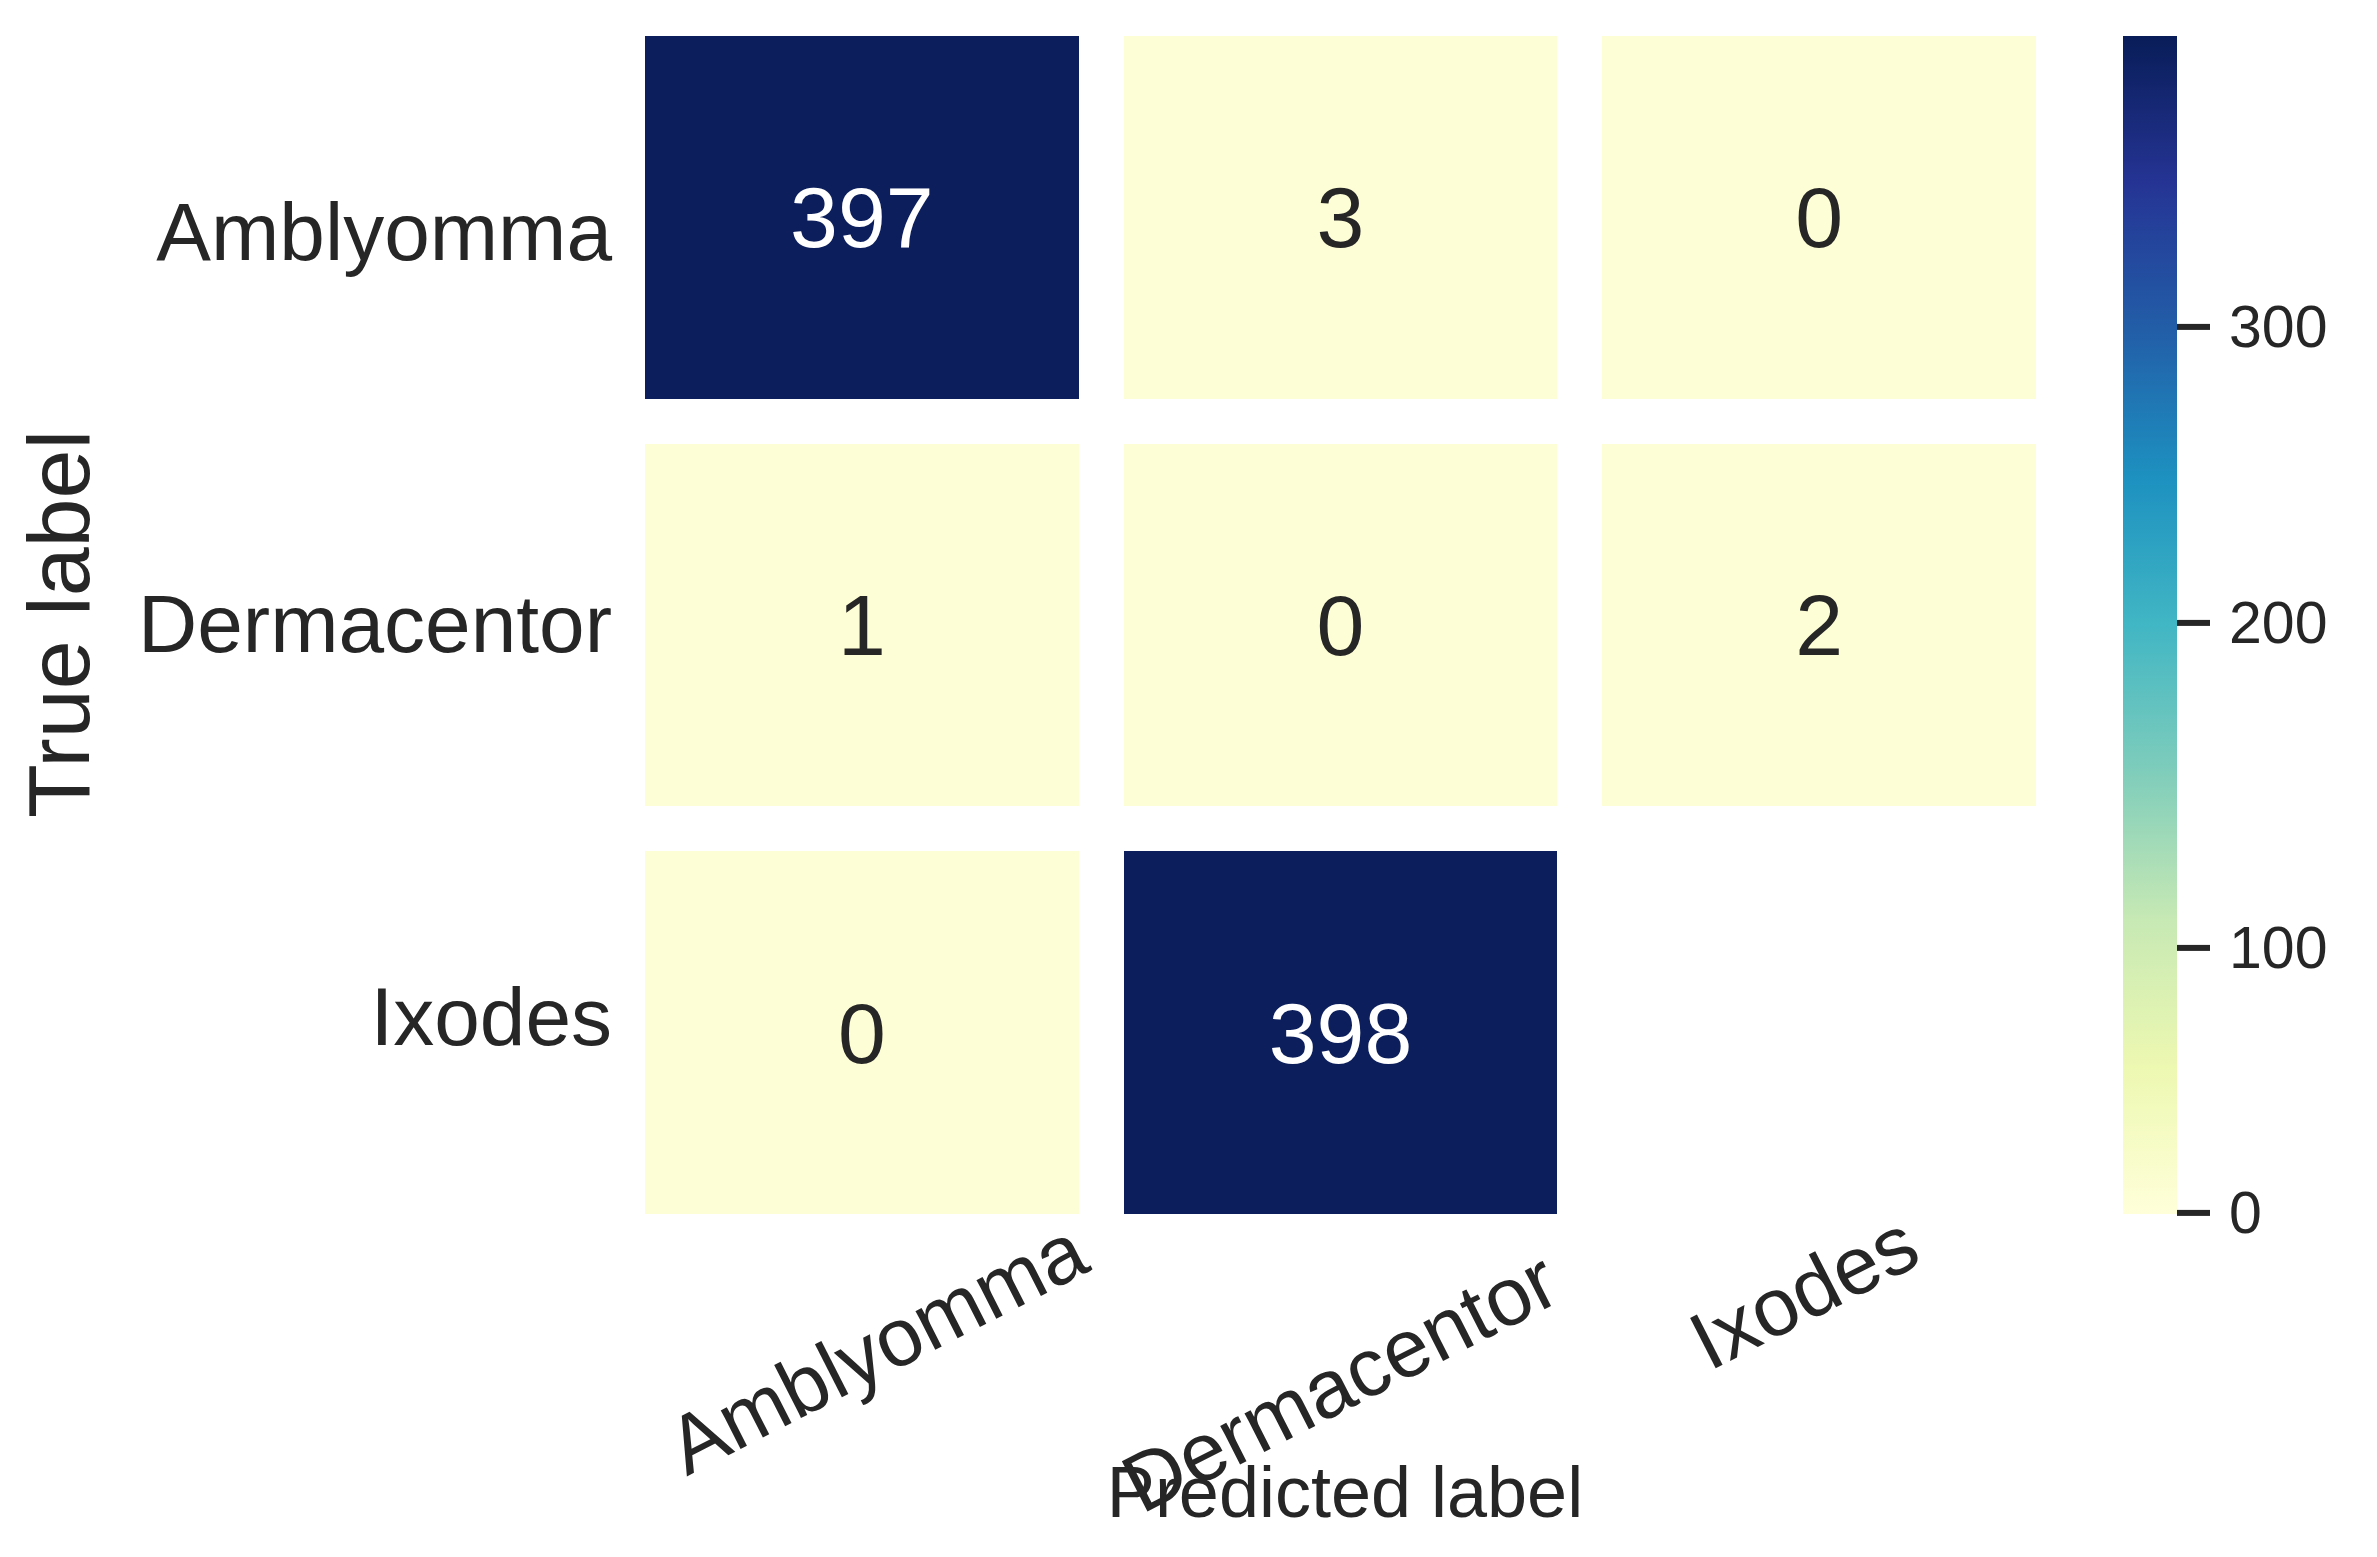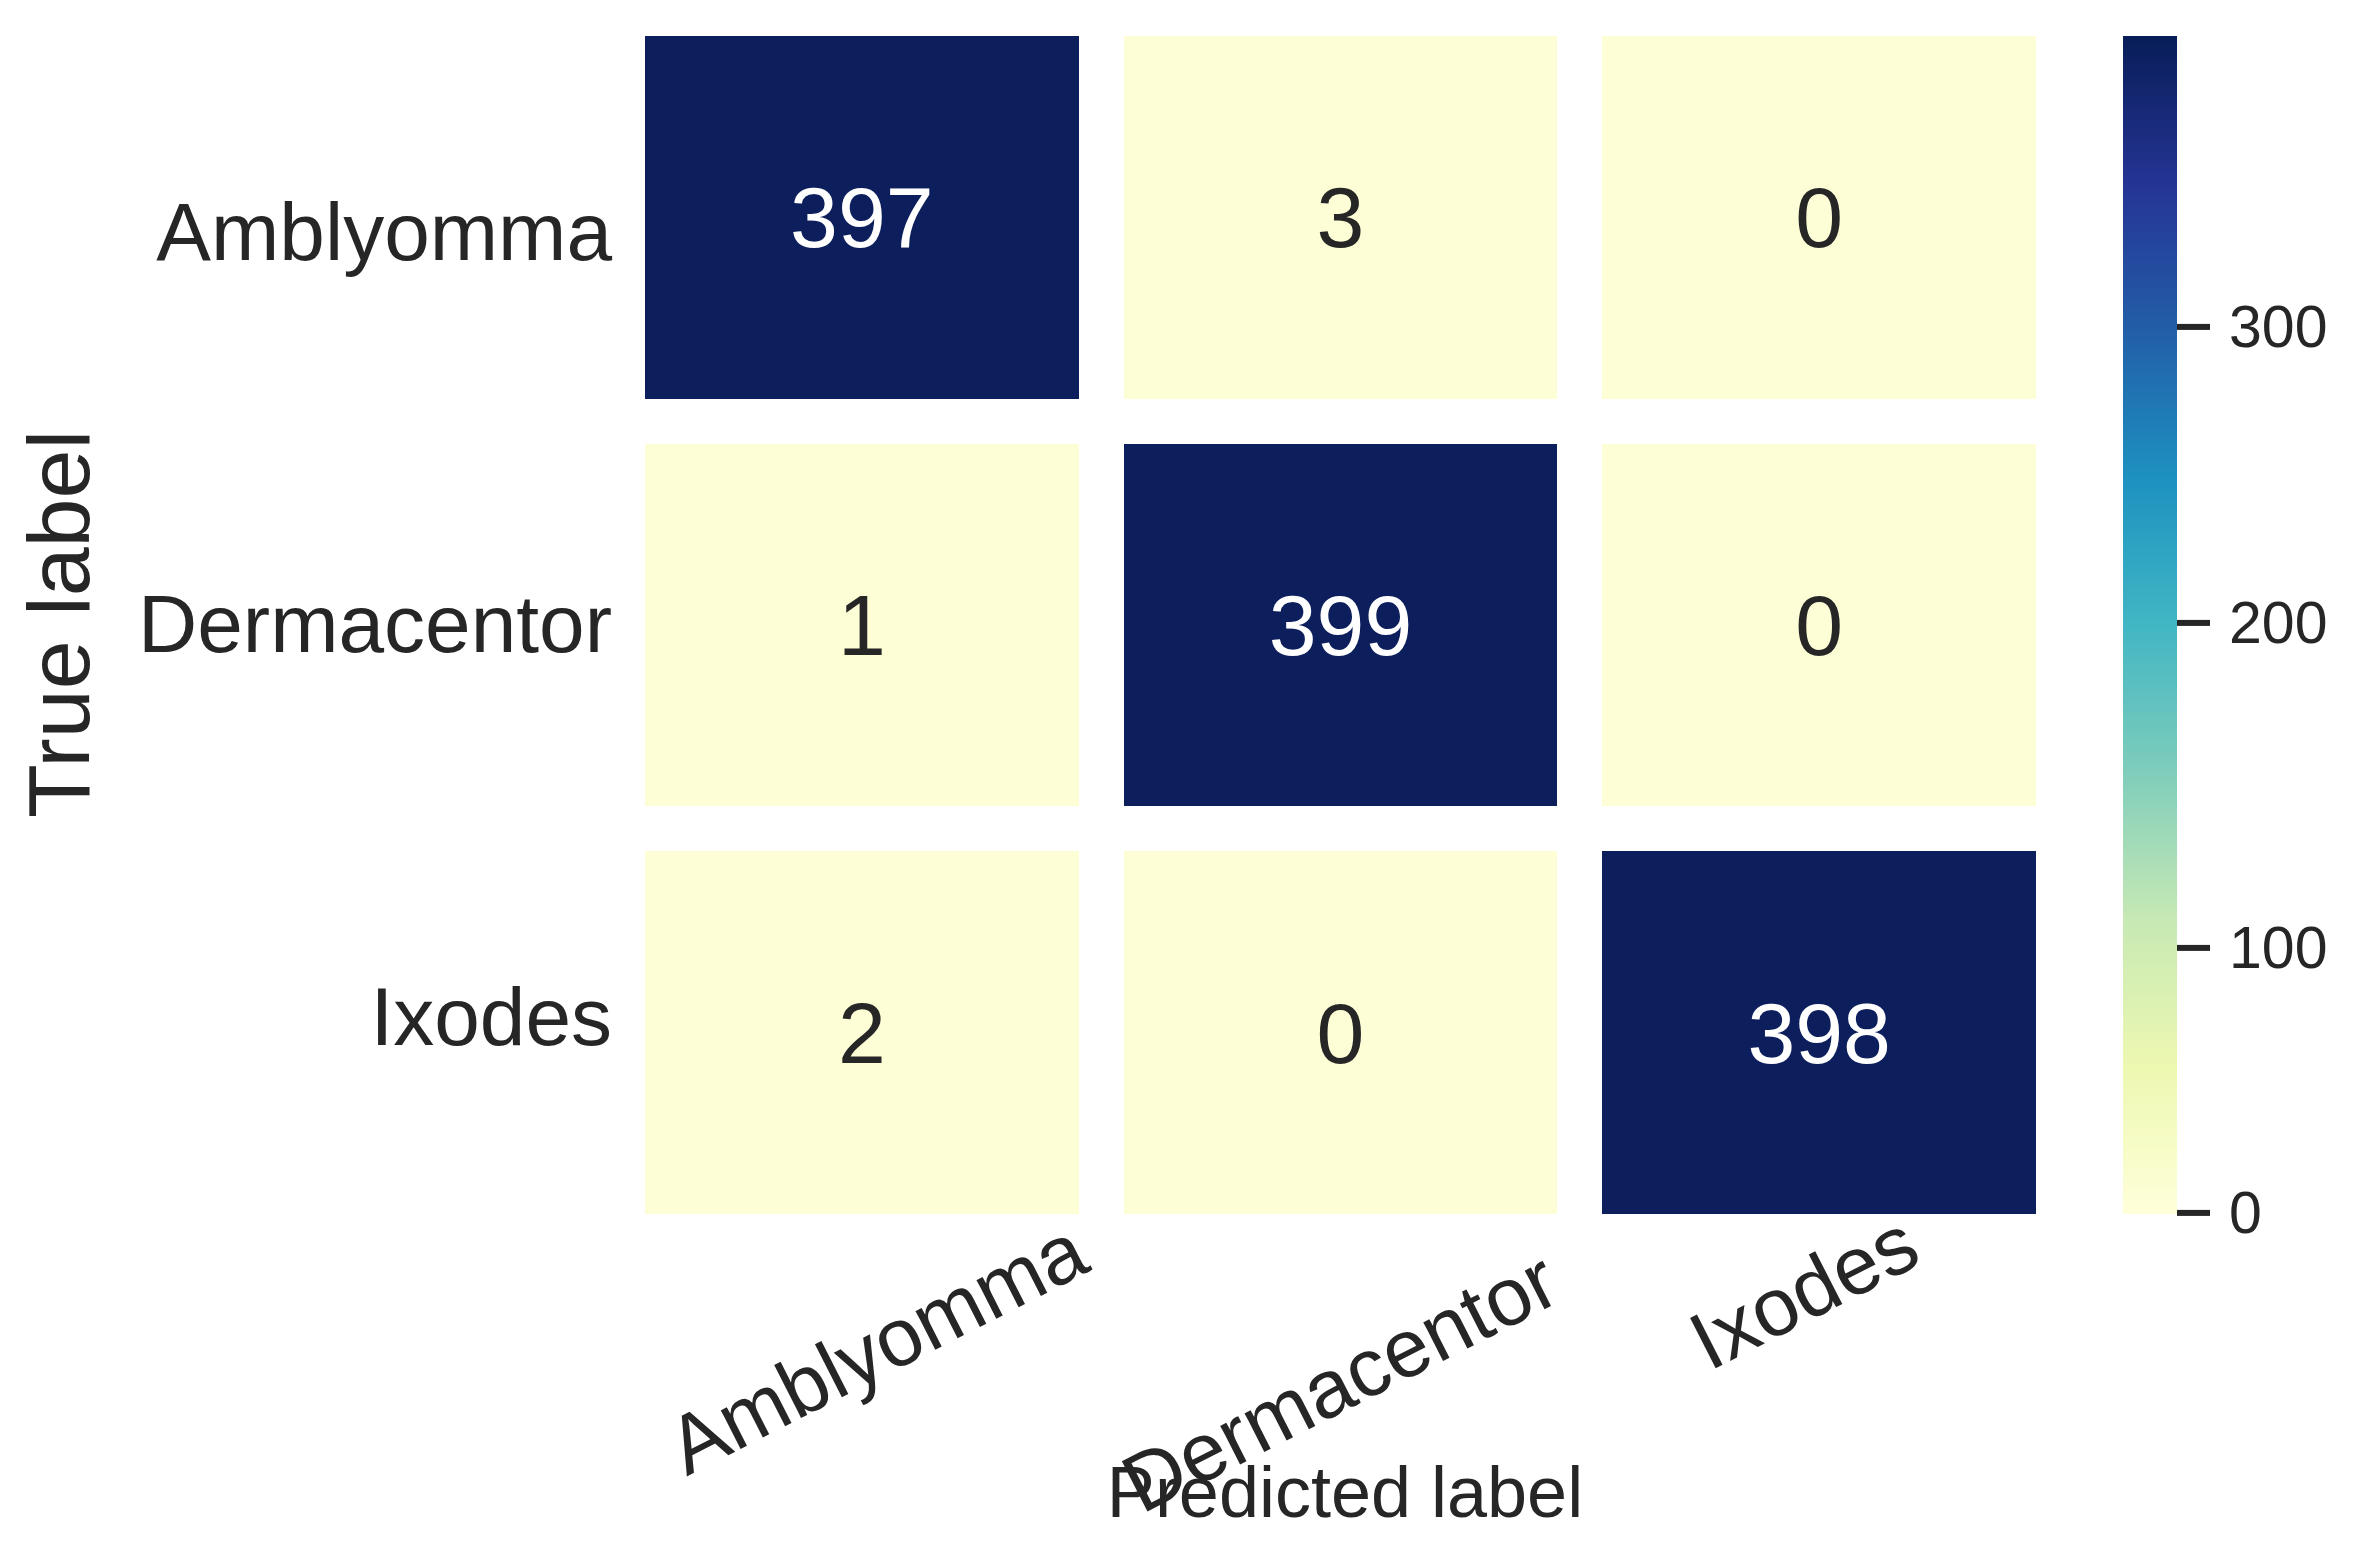--- a/index.html
+++ b/index.html
@@ -121,21 +121,20 @@
 
   <div class="row-label rl-0">Amblyomma</div>
   <div class="row-label rl-1">Dermacentor</div>
   <div class="row-label rl-2">Ixodes</div>
 
   <div class="heatmap">
     <div class="cell dark">397</div>
     <div class="cell">3</div>
     <div class="cell">0</div>
     <div class="cell">1</div>
-    <div class="cell dark">399</div>
     <div class="cell">0</div>
     <div class="cell">2</div>
     <div class="cell">0</div>
     <div class="cell dark">398</div>
   </div>
 
   <div class="col-label cl-0">Amblyomma</div>
   <div class="col-label cl-1">Dermacentor</div>
   <div class="col-label cl-2">Ixodes</div>
 

